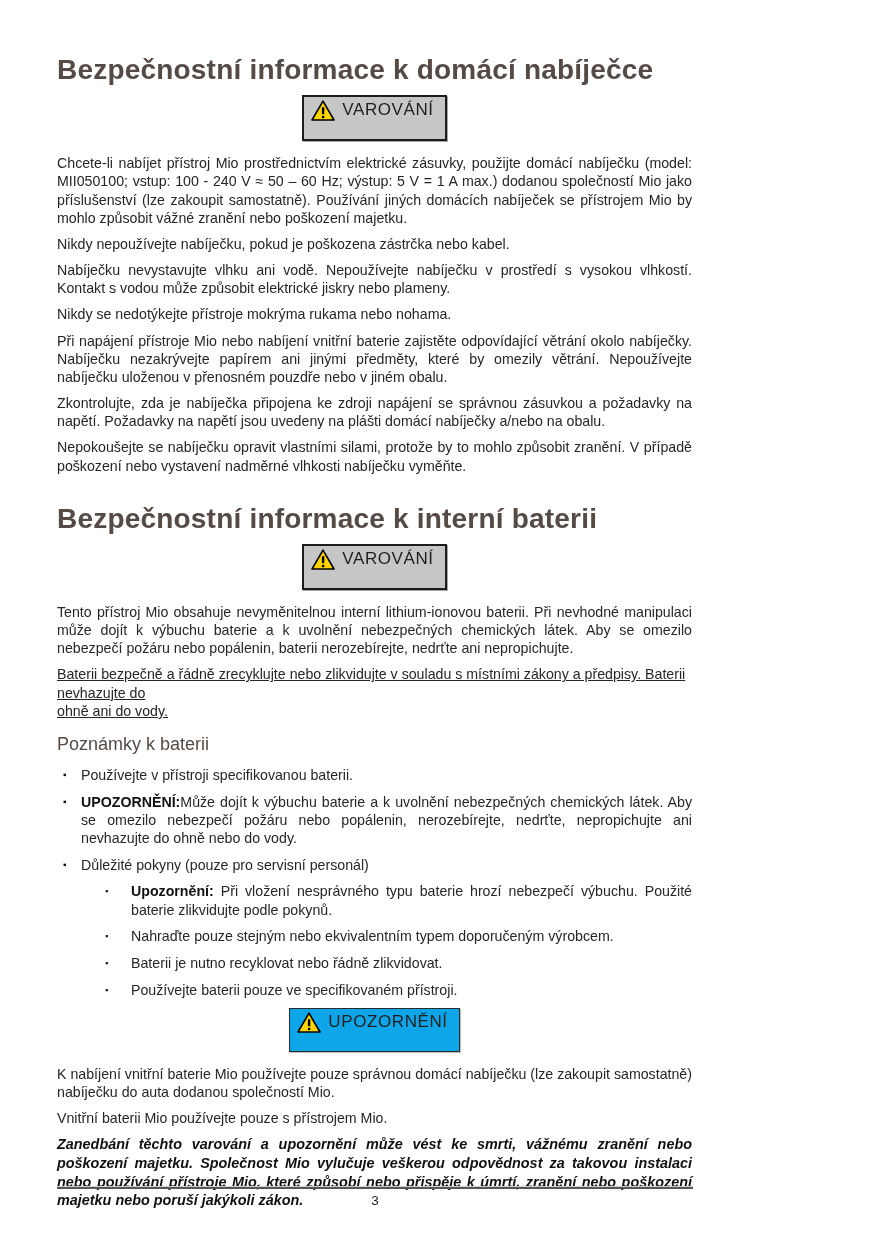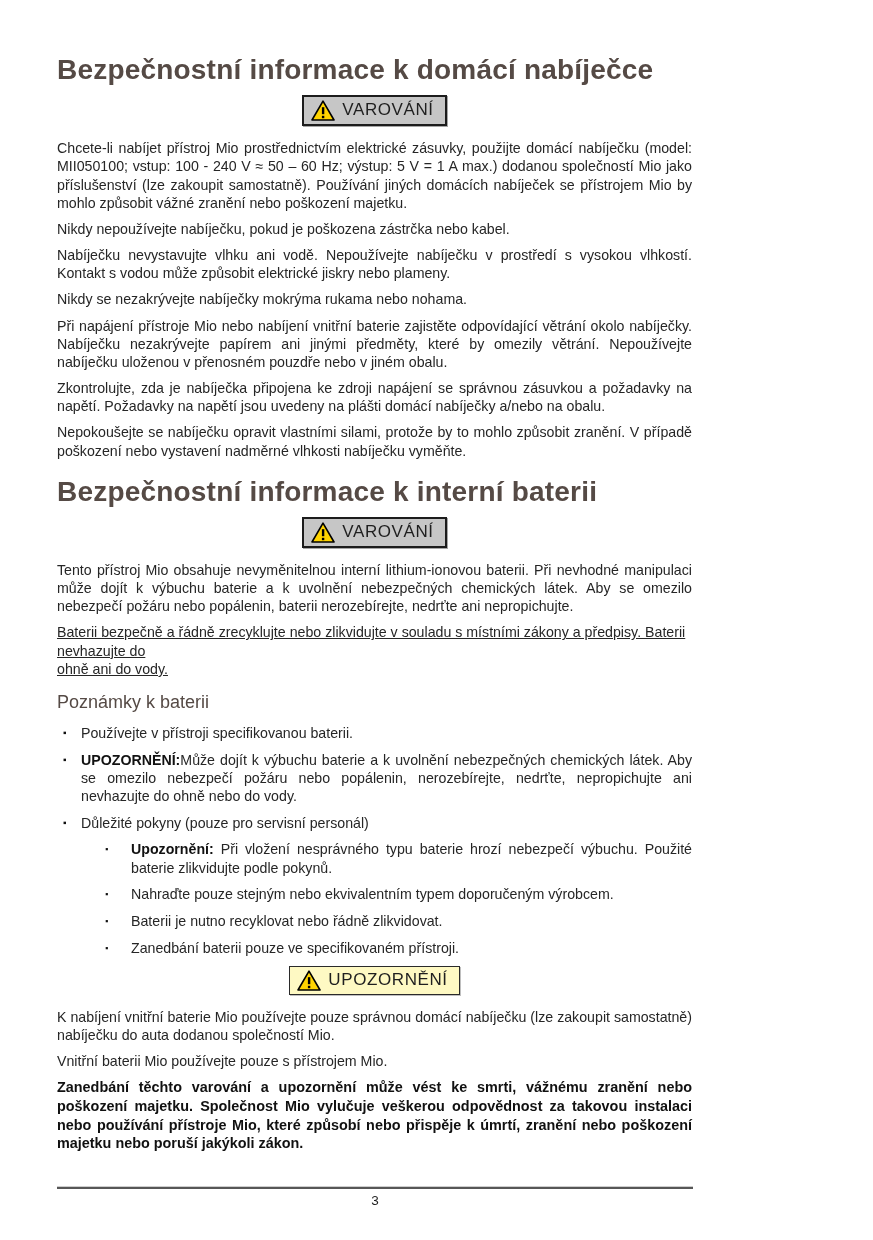--- a/index.html
+++ b/index.html
@@ -15,37 +15,37 @@
   .content { padding: 54px 57px 0 57px; }
 
   .section-title {
     font-size: 28px;
     font-weight: bold;
     color: #554a45;
     letter-spacing: 0.2px;
     margin: 0 0 6px 0;
     line-height: 1.15;
   }
-  .section-title.second { margin-top: 16px; }
+  .section-title.second { margin-top: 28px; }
 
   .badge-row { text-align: center; margin: 9px 0 13px 0; }
   .badge {
     display: inline-flex;
     align-items: center;
     gap: 7px;
-    padding: 3px 11px 3px 7px;
+    padding: 3px 11px 18px 7px;
     vertical-align: middle;
   }
   .badge-warn {
     background: #c6c6c6;
     border: 2px solid #1c1c1c;
     box-shadow: 1px 1px 0 rgba(0,0,0,0.35);
   }
   .badge-caution {
-    background: #fef9c3;
+    background: #0ea5e9;
     border: 1px solid #2a2a2a;
     box-shadow: 1px 1px 0 rgba(0,0,0,0.25);
   }
   .badge-label {
     font-size: 17px;
     color: #1f1f1f;
     letter-spacing: 0.6px;
     line-height: 1.2;
   }
   .tri-icon { display: inline-block; }
@@ -88,20 +88,21 @@
   .sub-list .marker { flex: 0 0 26px; margin-left: 6px; font-size: 9px; }
   b.inline-bold { color: #111; }
 
   p.disclaimer {
     font-weight: bold;
     color: #111111;
     font-size: 14.4px;
     line-height: 1.3;
     text-align: justify;
     margin: 2px 0 0 0;
+    font-style: italic;
   }
 
   .footer {
     position: absolute;
     left: 57px;
     right: 56px;
     top: 1186px;
   }
   .footer-rule {
     height: 2px;
@@ -130,21 +131,21 @@
           <rect x="10.9" y="7.2" width="2.4" height="7" fill="#000"></rect>
           <rect x="10.9" y="15.8" width="2.4" height="2.4" fill="#000"></rect>
         </svg>
         <span class="badge-label">VAROVÁNÍ</span>
       </div>
     </div>
 
     <p class="body">Chcete-li nabíjet přístroj Mio prostřednictvím elektrické zásuvky, použijte domácí nabíječku (model: MII050100; vstup: 100 - 240 V ≈ 50 – 60 Hz; výstup: 5 V = 1 A max.) dodanou společností Mio jako příslušenství (lze zakoupit samostatně). Používání jiných domácích nabíječek se přístrojem Mio by mohlo způsobit vážné zranění nebo poškození majetku.</p>
     <p class="body">Nikdy nepoužívejte nabíječku, pokud je poškozena zástrčka nebo kabel.</p>
     <p class="body">Nabíječku nevystavujte vlhku ani vodě. Nepoužívejte nabíječku v prostředí s vysokou vlhkostí. Kontakt s vodou může způsobit elektrické jiskry nebo plameny.</p>
-    <p class="body">Nikdy se nezakrývejte nabíječky mokrýma rukama nebo nohama.</p>
+    <p class="body">Nikdy se nedotýkejte přístroje mokrýma rukama nebo nohama.</p>
     <p class="body">Při napájení přístroje Mio nebo nabíjení vnitřní baterie zajistěte odpovídající větrání okolo nabíječky. Nabíječku nezakrývejte papírem ani jinými předměty, které by omezily větrání. Nepoužívejte nabíječku uloženou v přenosném pouzdře nebo v jiném obalu.</p>
     <p class="body">Zkontrolujte, zda je nabíječka připojena ke zdroji napájení se správnou zásuvkou a požadavky na napětí. Požadavky na napětí jsou uvedeny na plášti domácí nabíječky a/nebo na obalu.</p>
     <p class="body">Nepokoušejte se nabíječku opravit vlastními silami, protože by to mohlo způsobit zranění. V případě poškození nebo vystavení nadměrné vlhkosti nabíječku vyměňte.</p>
 
     <h1 class="section-title second">Bezpečnostní informace k interní baterii</h1>
 
     <div class="badge-row">
       <div class="badge badge-warn">
         <svg class="tri-icon" width="24" height="21" viewBox="0 0 24 21">
           <path d="M12 1.2 L23 20 L1 20 Z" fill="#ffd400" stroke="#000" stroke-width="1.6" stroke-linejoin="round"></path>
@@ -183,21 +184,21 @@
         <div class="bullet">
           <span class="marker">▪</span>
           <span class="btext"><b class="inline-bold"></b><span>Nahraďte pouze stejným nebo ekvivalentním typem doporučeným výrobcem.</span></span>
         </div>
         <div class="bullet">
           <span class="marker">▪</span>
           <span class="btext"><b class="inline-bold"></b><span>Baterii je nutno recyklovat nebo řádně zlikvidovat.</span></span>
         </div>
         <div class="bullet">
           <span class="marker">▪</span>
-          <span class="btext"><b class="inline-bold"></b><span>Zanedbání baterii pouze ve specifikovaném přístroji.</span></span>
+          <span class="btext"><b class="inline-bold"></b><span>Používejte baterii pouze ve specifikovaném přístroji.</span></span>
         </div>
       </div>
     </div>
 
     <div class="badge-row">
       <div class="badge badge-caution">
         <svg class="tri-icon" width="24" height="21" viewBox="0 0 24 21">
           <path d="M12 1.2 L23 20 L1 20 Z" fill="#ffd400" stroke="#000" stroke-width="1.6" stroke-linejoin="round"></path>
           <rect x="10.9" y="7.2" width="2.4" height="7" fill="#000"></rect>
           <rect x="10.9" y="15.8" width="2.4" height="2.4" fill="#000"></rect>

